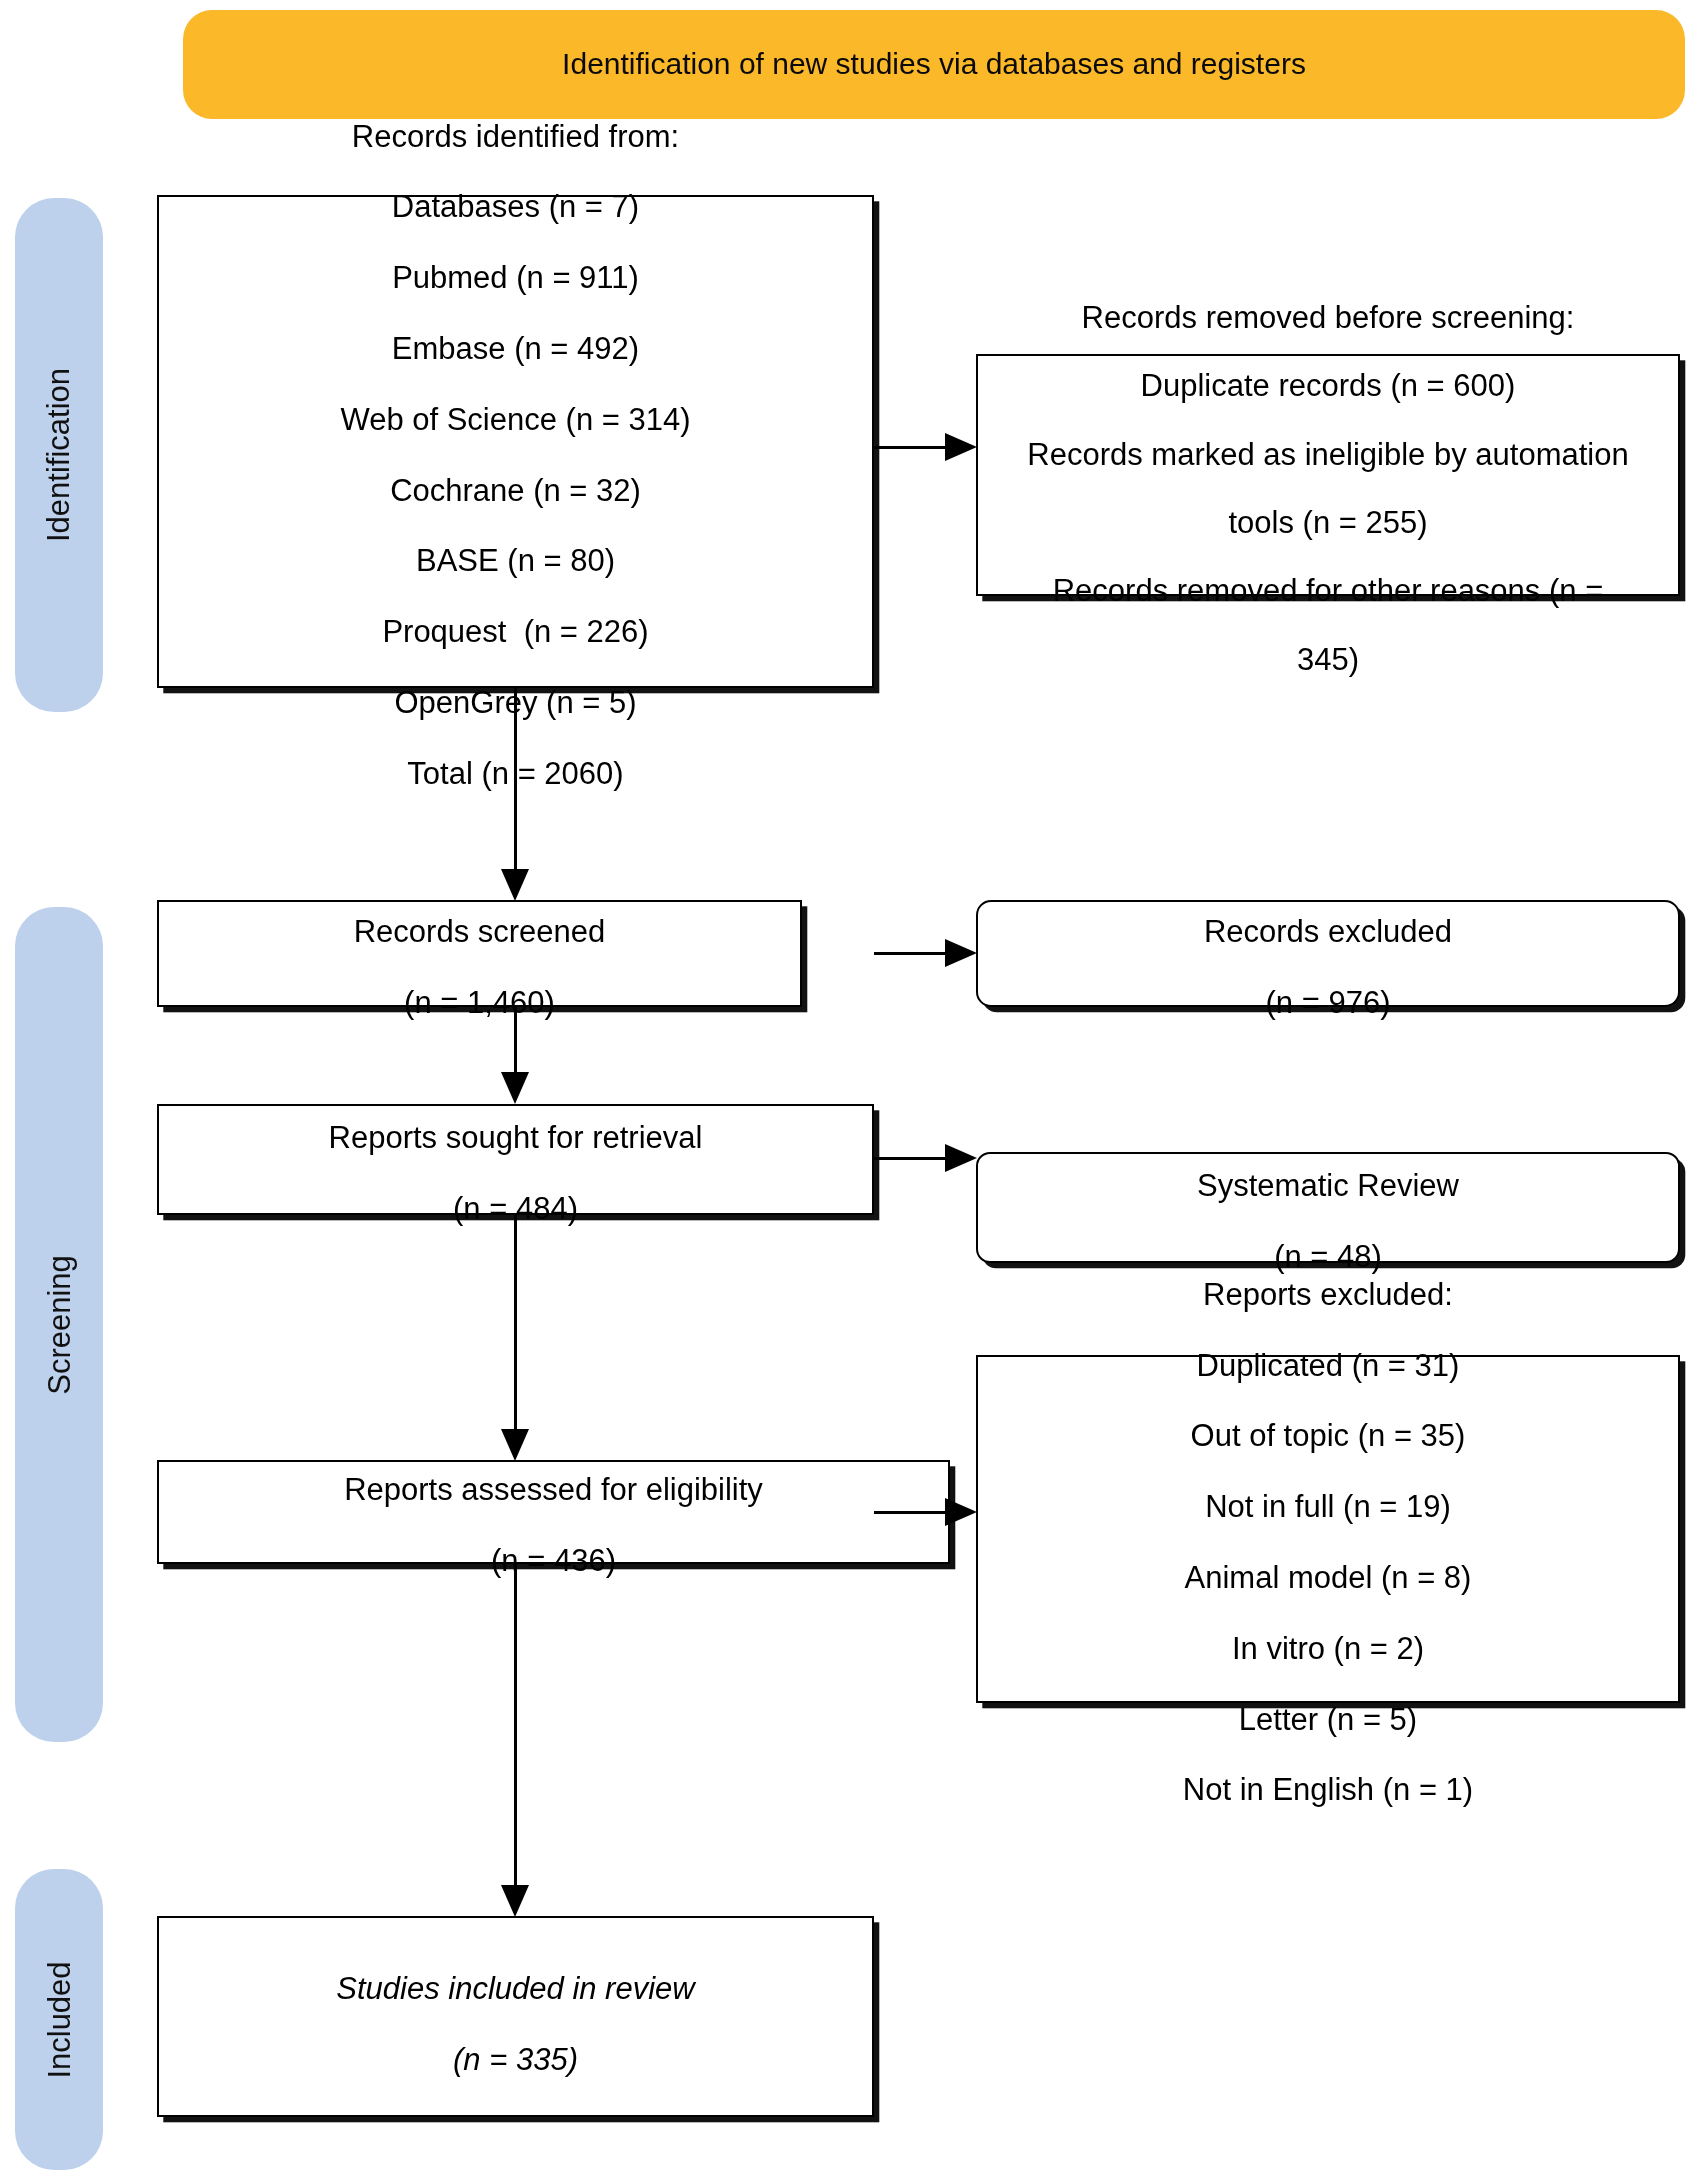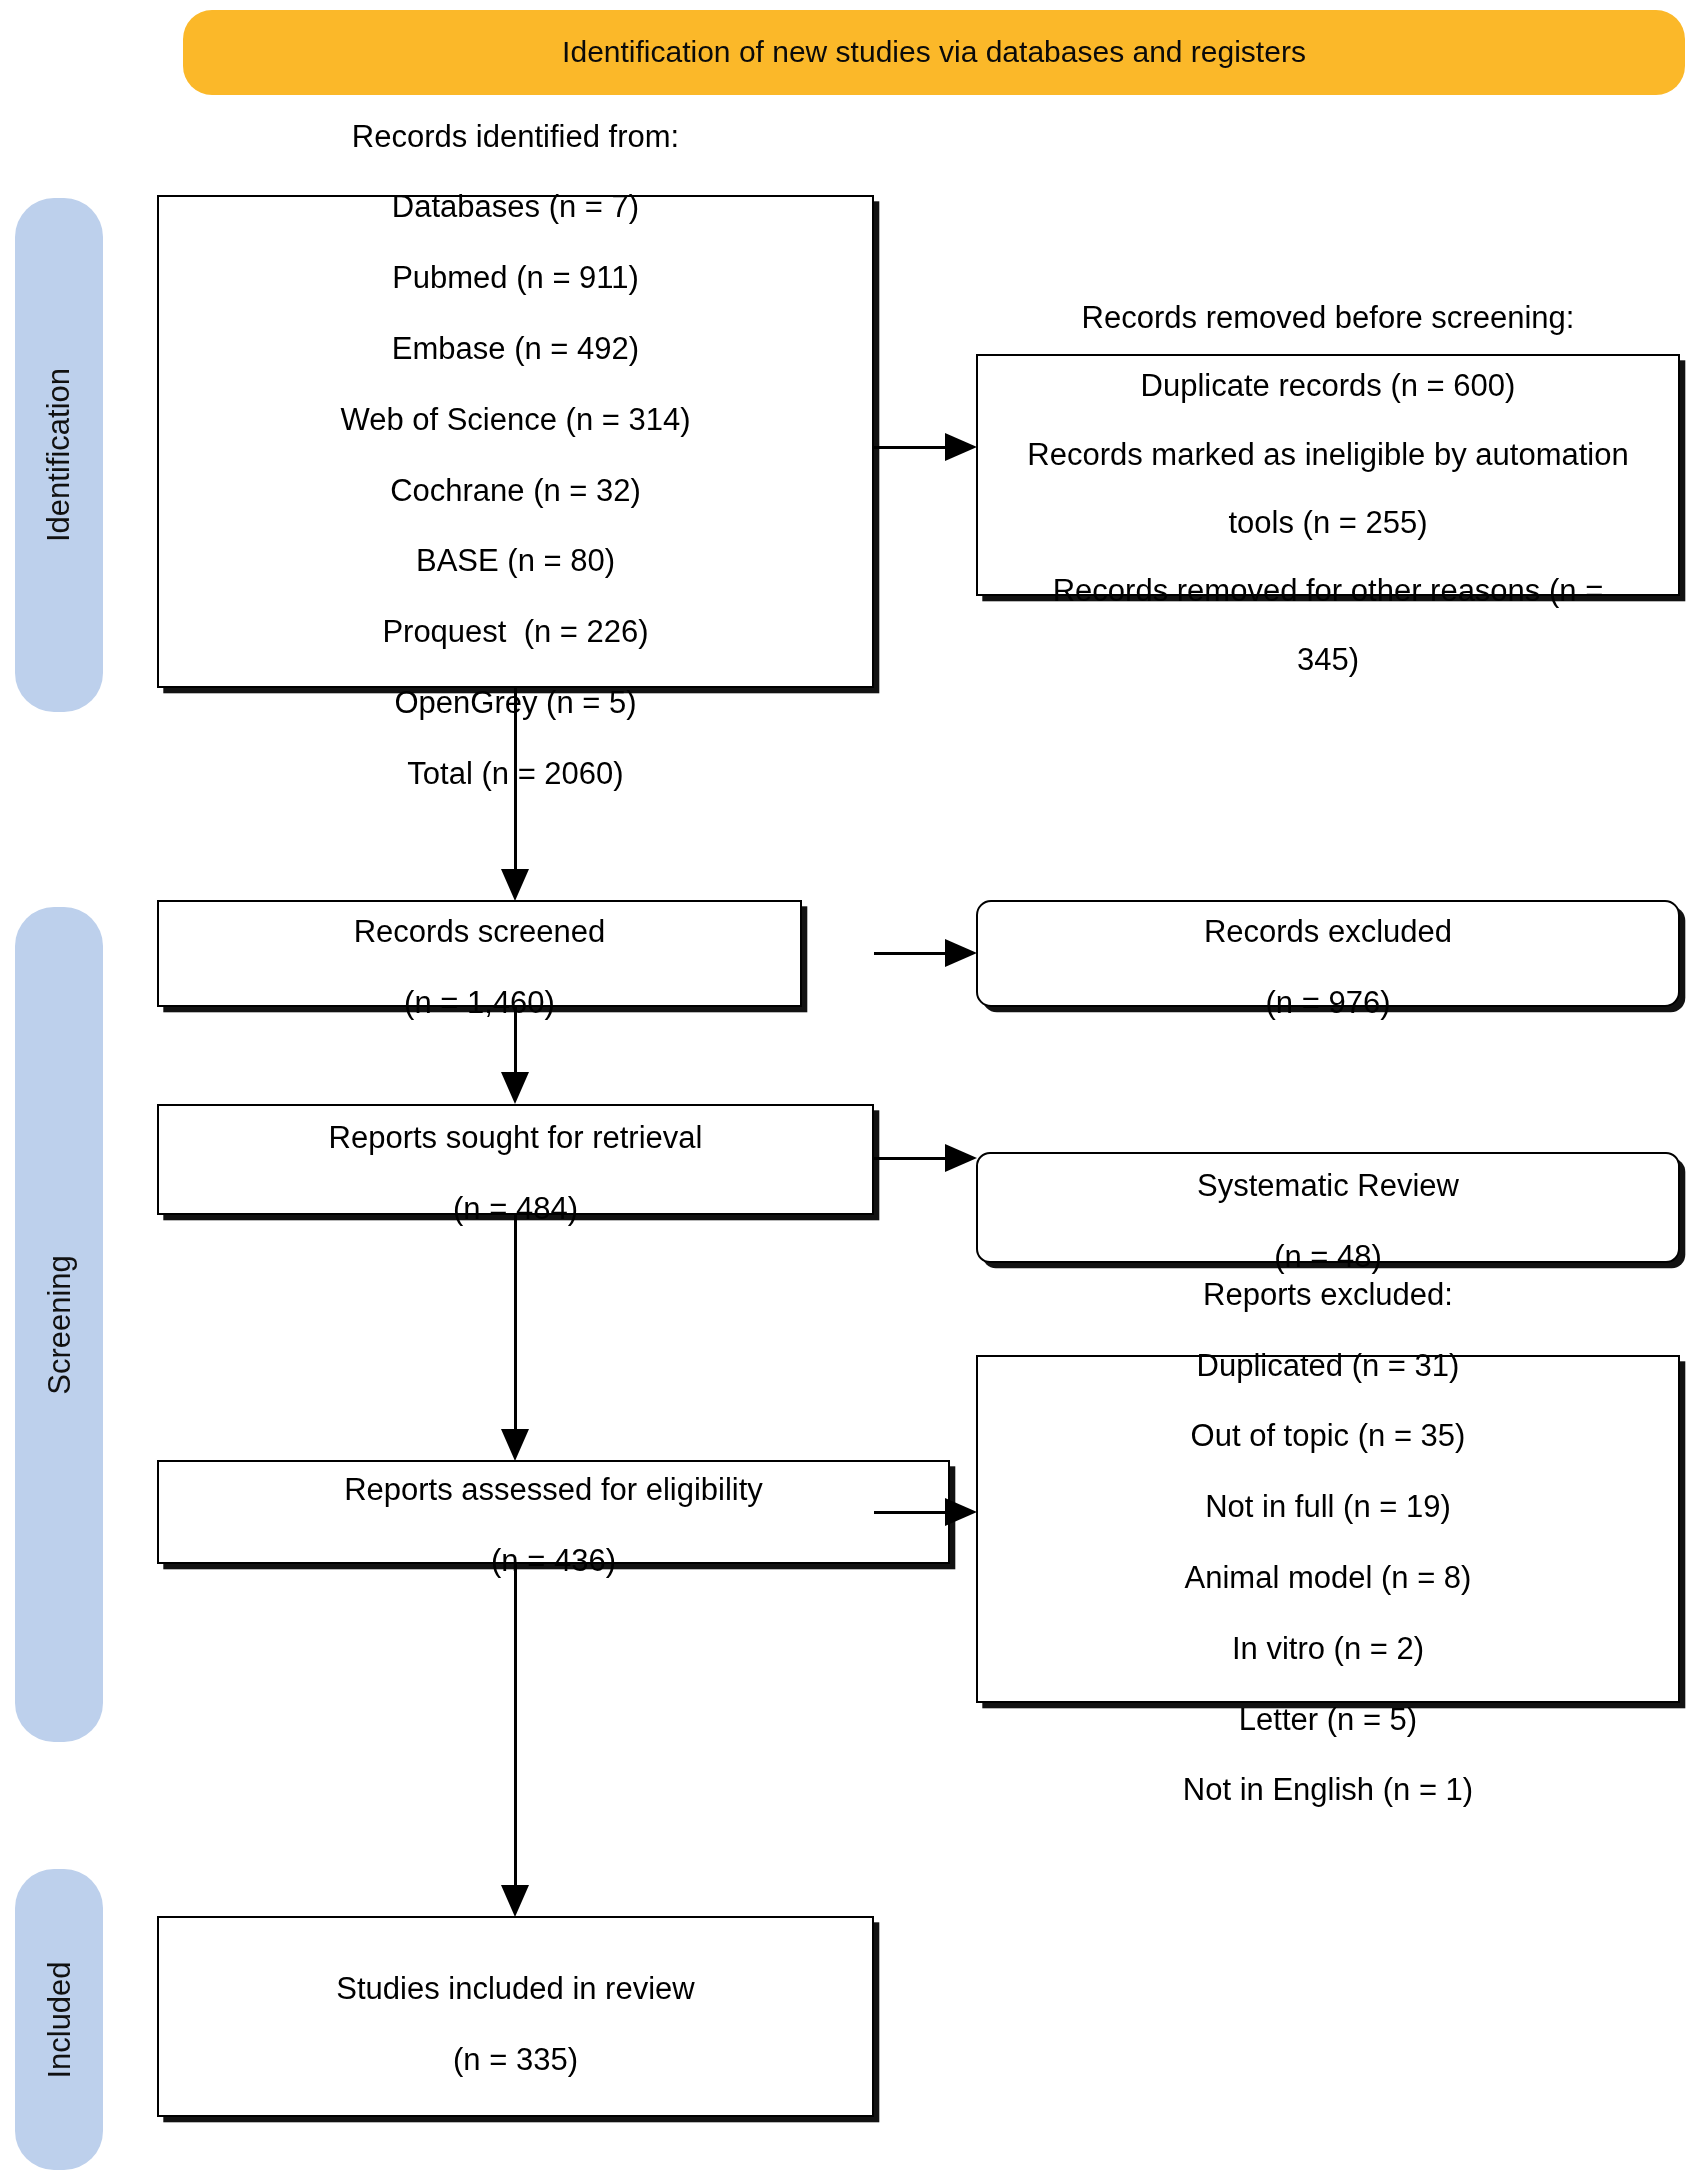--- a/index.html
+++ b/index.html
@@ -1,39 +1,39 @@
 <!DOCTYPE html>
 <html style="font-size:8.5px"><head>
 <meta charset="utf-8">
 <style>
   html,body{margin:0;padding:0;background:#ffffff;}
   .page{position:relative;width:1704px;height:2183px;background:#ffffff;
         font-family:"Liberation Sans",sans-serif;color:#000;overflow:hidden;}
 
   
-  .banner{position:absolute;left:183px;top:9.6px;width:1502px;height:85px;
+  .banner{position:absolute;left:183px;top:9.6px;width:1502px;height:109px;
           background:#fbb829;border-radius:29px;display:flex;align-items:center;
           justify-content:center;font-size:30px;color:#0a0a0a;}
 
   
   .sidebar{position:absolute;left:15.4px;width:88px;background:#bdd0ec;border-radius:39px;
            display:flex;align-items:center;justify-content:center;}
   .sidebar .vtext{transform:rotate(-90deg);white-space:nowrap;font-size:31px;color:#111;}
   #side-identification{top:198px;height:514px;}
   #side-screening{top:907px;height:835px;}
   #side-included{top:1869px;height:301px;}
 
   
   .box{position:absolute;box-sizing:border-box;border:2.7px solid #000;background:#fff;
        box-shadow:5.8px 5.8px 0 -0.5px rgba(0,0,0,0.93);
        display:flex;flex-direction:column;align-items:center;justify-content:center;
        text-align:center;font-size:31px;}
   .line{white-space:pre;line-height:1.38;margin-top:28px;}
   .tight .line{line-height:1.30;}
-  .box-top{justify-content:flex-start;padding-top:22px;}
+  .box-top{justify-content:flex-start;padding-top:22px;font-style:italic;}
 
   #box-identified{left:157px;top:195px;width:717px;height:493px;}
   #box-removed{left:976px;top:354px;width:704px;height:242px;}
   #box-screened{left:157px;top:900px;width:645px;height:107px;}
   #box-excluded{left:976px;top:900px;width:704px;height:107px;border-radius:15px;}
   #box-sought{left:157px;top:1104px;width:717px;height:111px;}
   #box-systematic{left:976px;top:1152px;width:704px;height:111px;border-radius:14px;}
   #box-assessed{left:157px;top:1460px;width:793px;height:104px;}
   #box-reports-excluded{left:976px;top:1355px;width:704px;height:348px;}
   #box-included{left:157px;top:1916px;width:717px;height:201px;}

